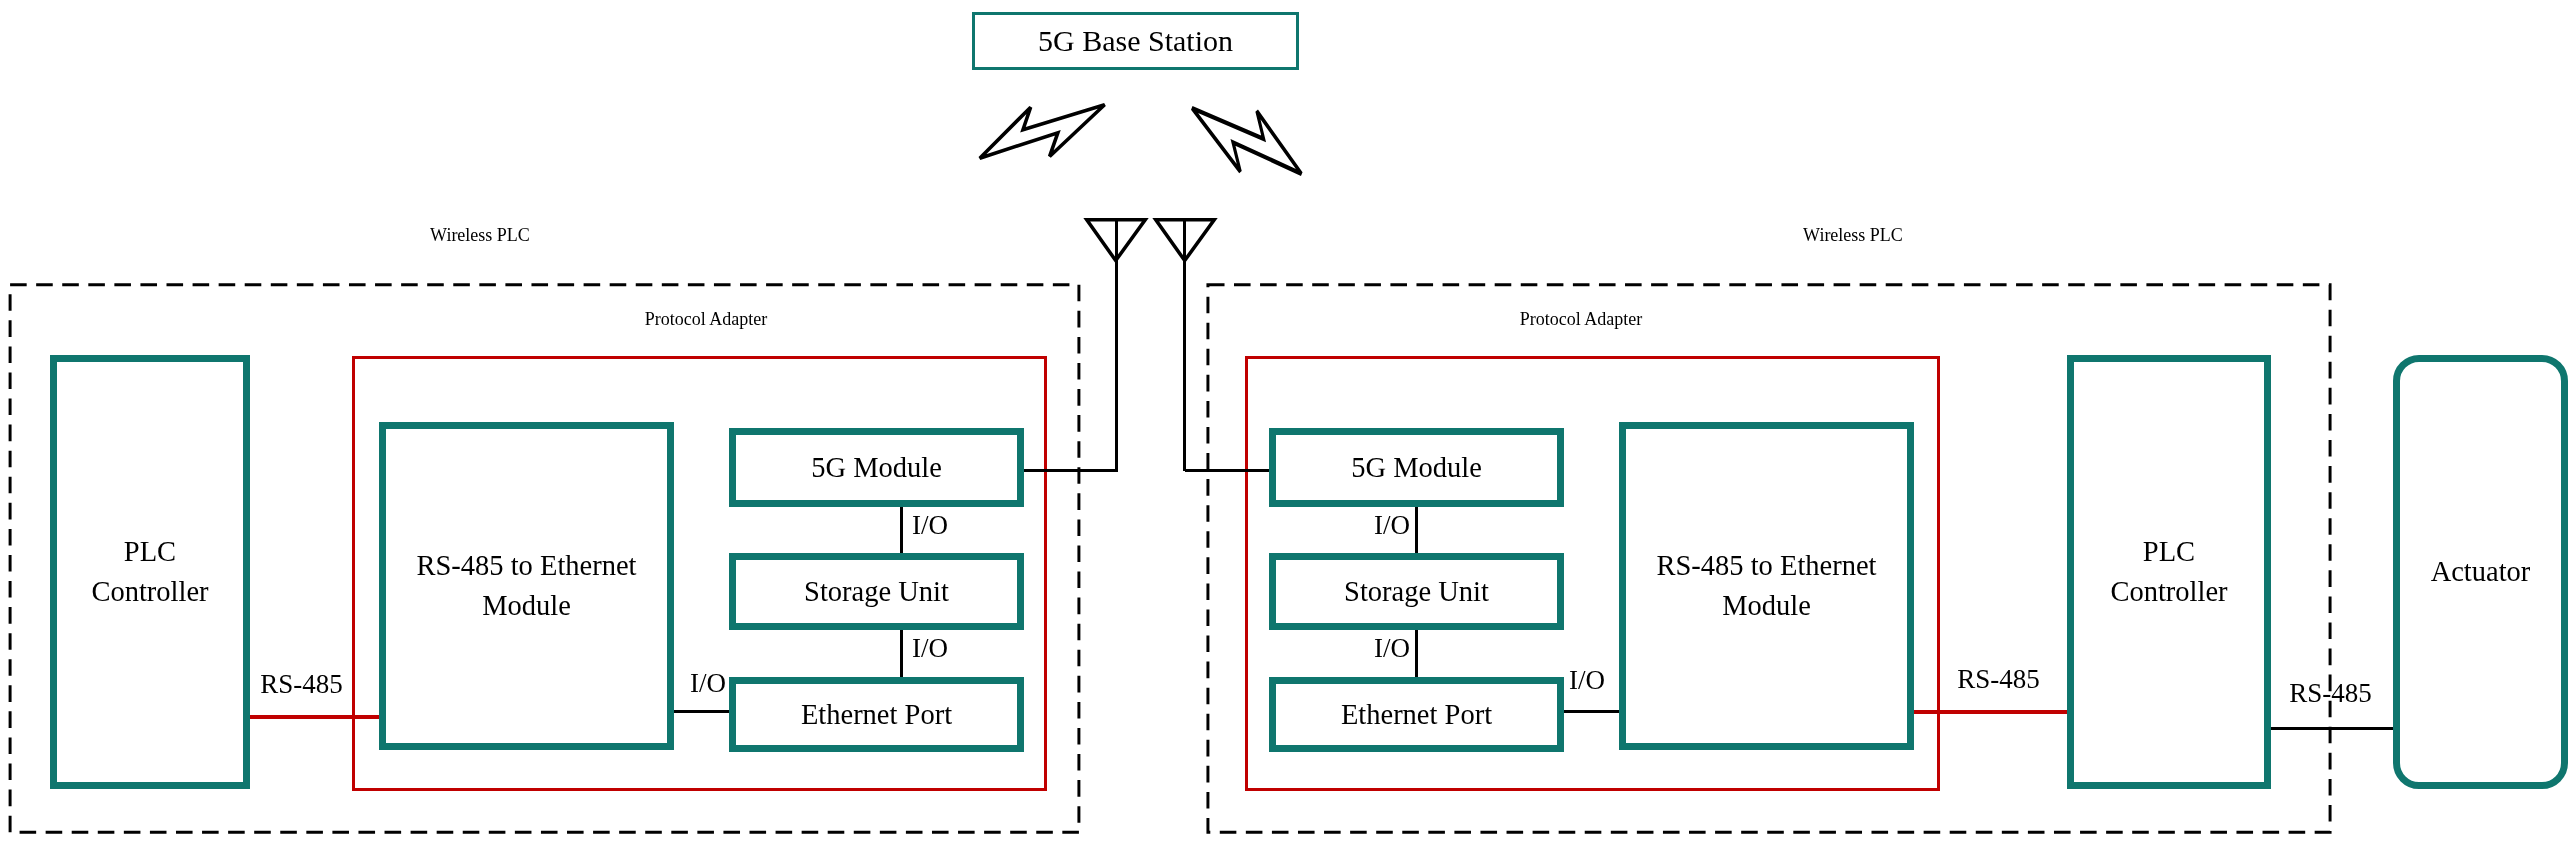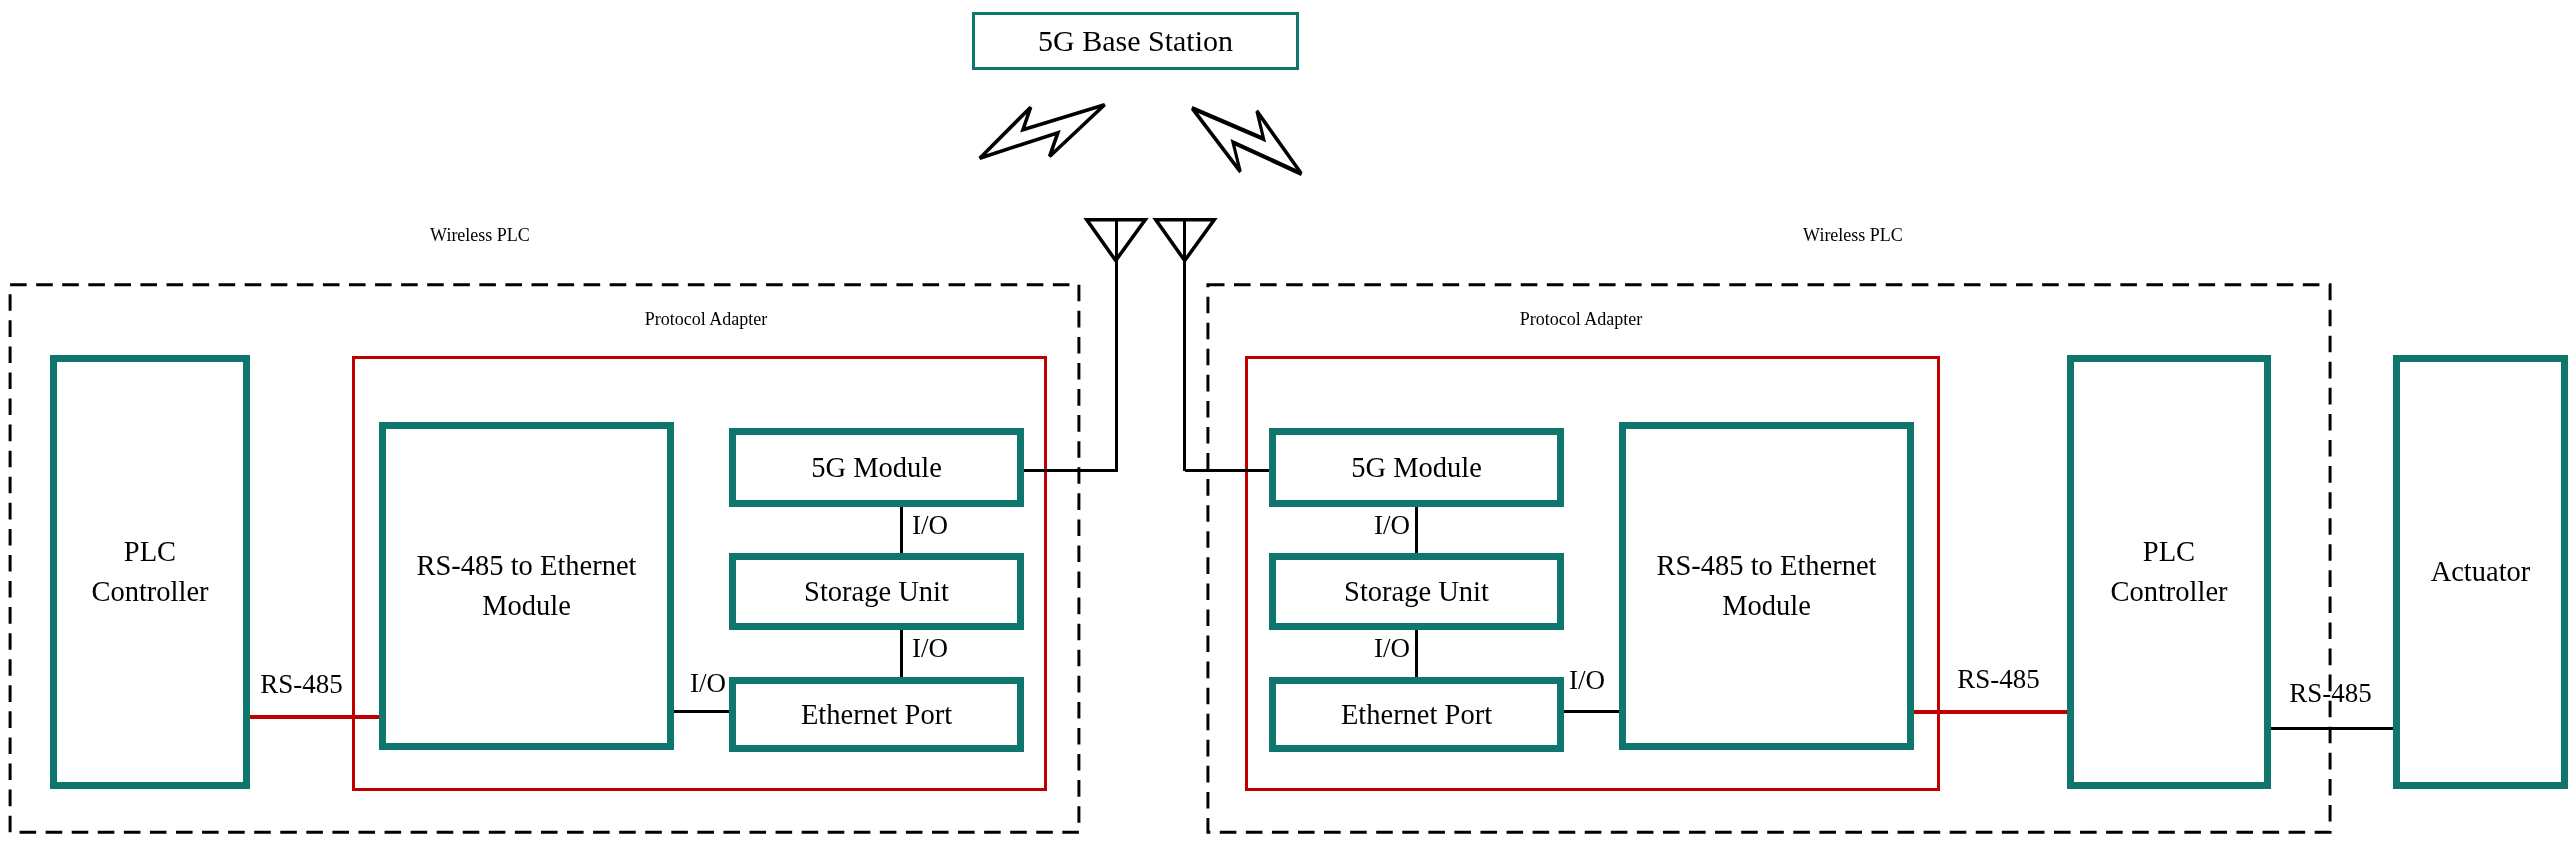--- a/index.html
+++ b/index.html
@@ -84,21 +84,21 @@
     <span>Ethernet Port</span>
   </div>
   <div class="box" style="left:1619px;top:422px;width:295px;height:328px;">
     <span>RS-485 to Ethernet
 Module</span>
   </div>
   <div class="box" style="left:2067px;top:355px;width:204px;height:434px;">
     <span>PLC
 Controller</span>
   </div>
-  <div class="box" style="left:2393px;top:355px;width:175px;height:434px;">
+  <div class="box" style="left:2393px;top:355px;width:175px;height:434px;border-radius:26px;">
     <span>Actuator</span>
   </div>
 
   <svg style="left:978px;top:103px;" width="129" height="57" viewBox="0 0 218 96" preserveAspectRatio="none">
     <polygon points="3,93 89,7 76,45 214,3 121,90 135,50" fill="none" stroke="#000" stroke-width="6" stroke-linejoin="miter"></polygon>
   </svg>
   <svg style="left:1190px;top:106px;" width="113" height="70" viewBox="0 0 218 96" preserveAspectRatio="none">
     <g transform="translate(218,0) scale(-1,1)">
       <polygon points="3,93 89,7 76,45 214,3 121,90 135,50" fill="none" stroke="#000" stroke-width="6" stroke-linejoin="miter"></polygon>
     </g>

